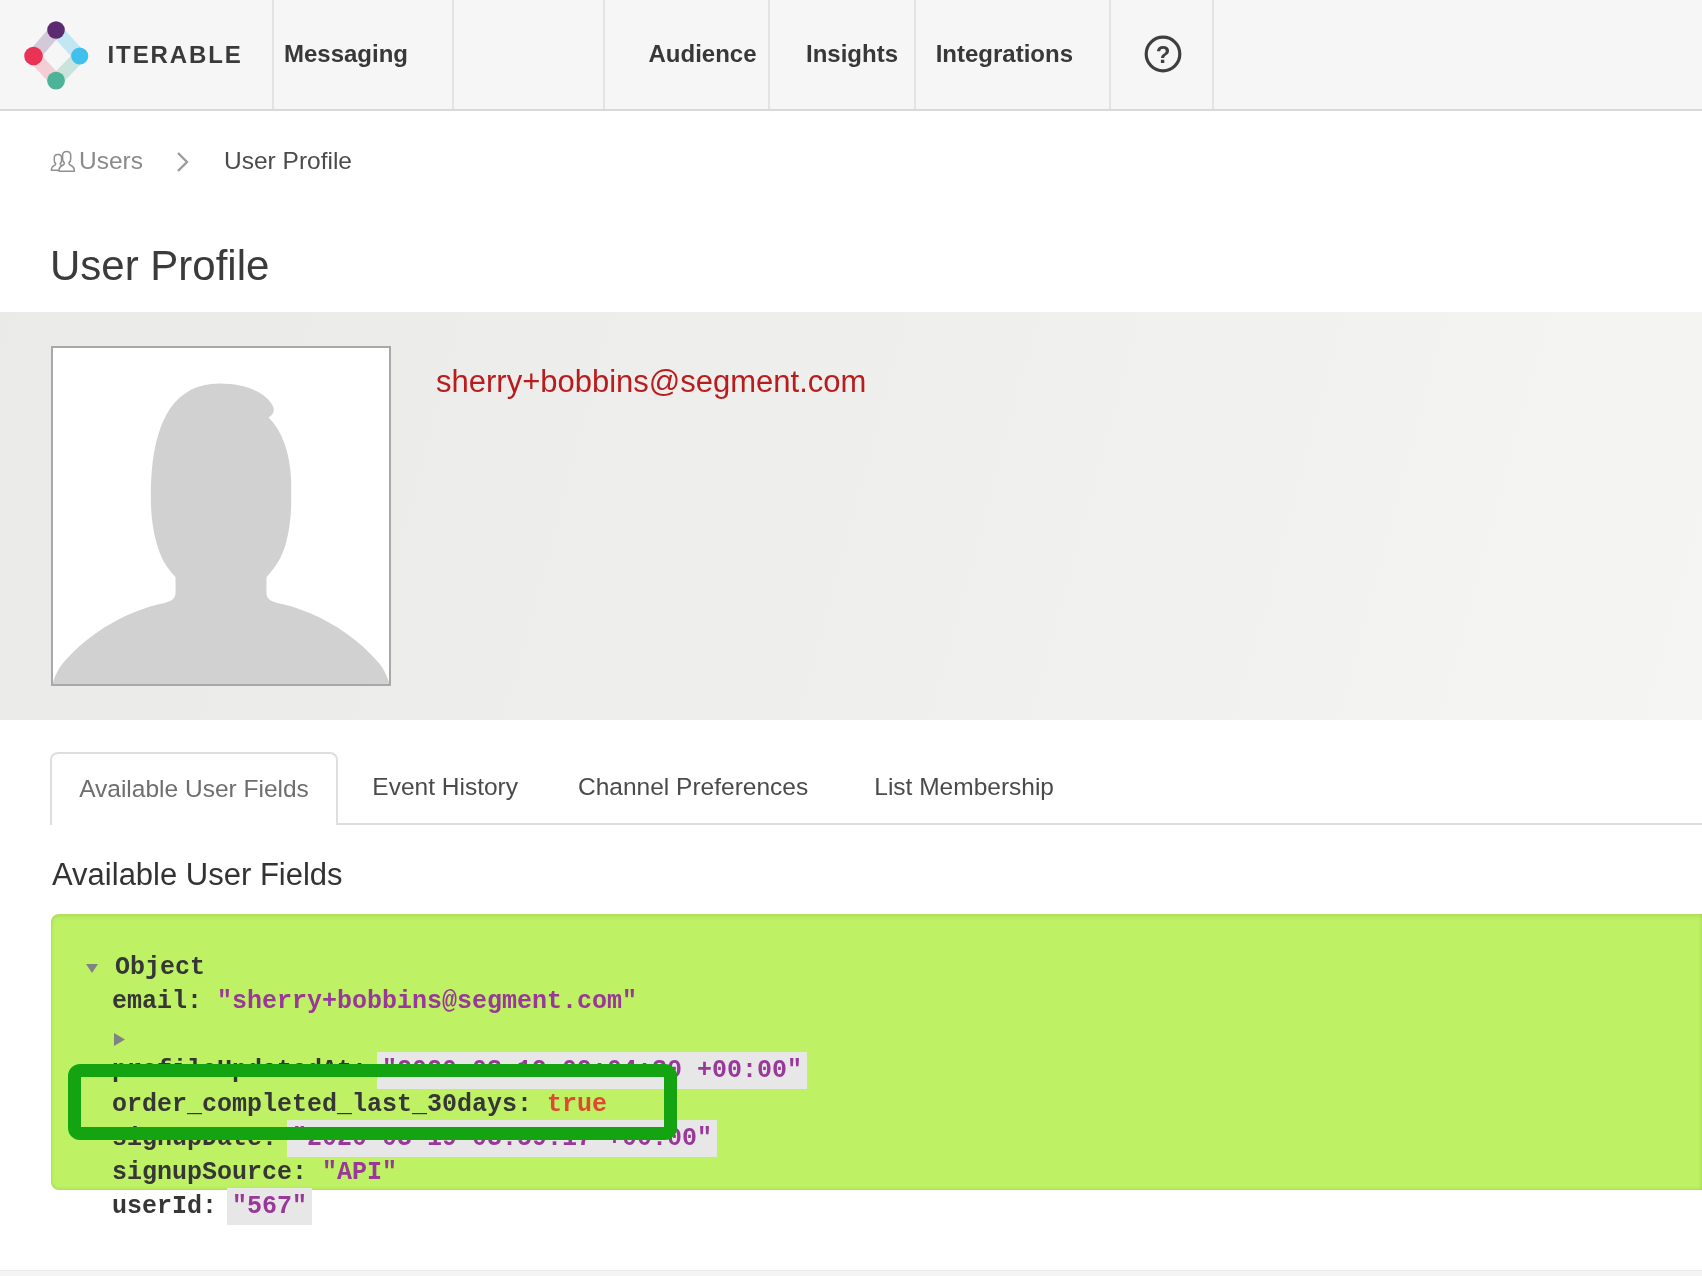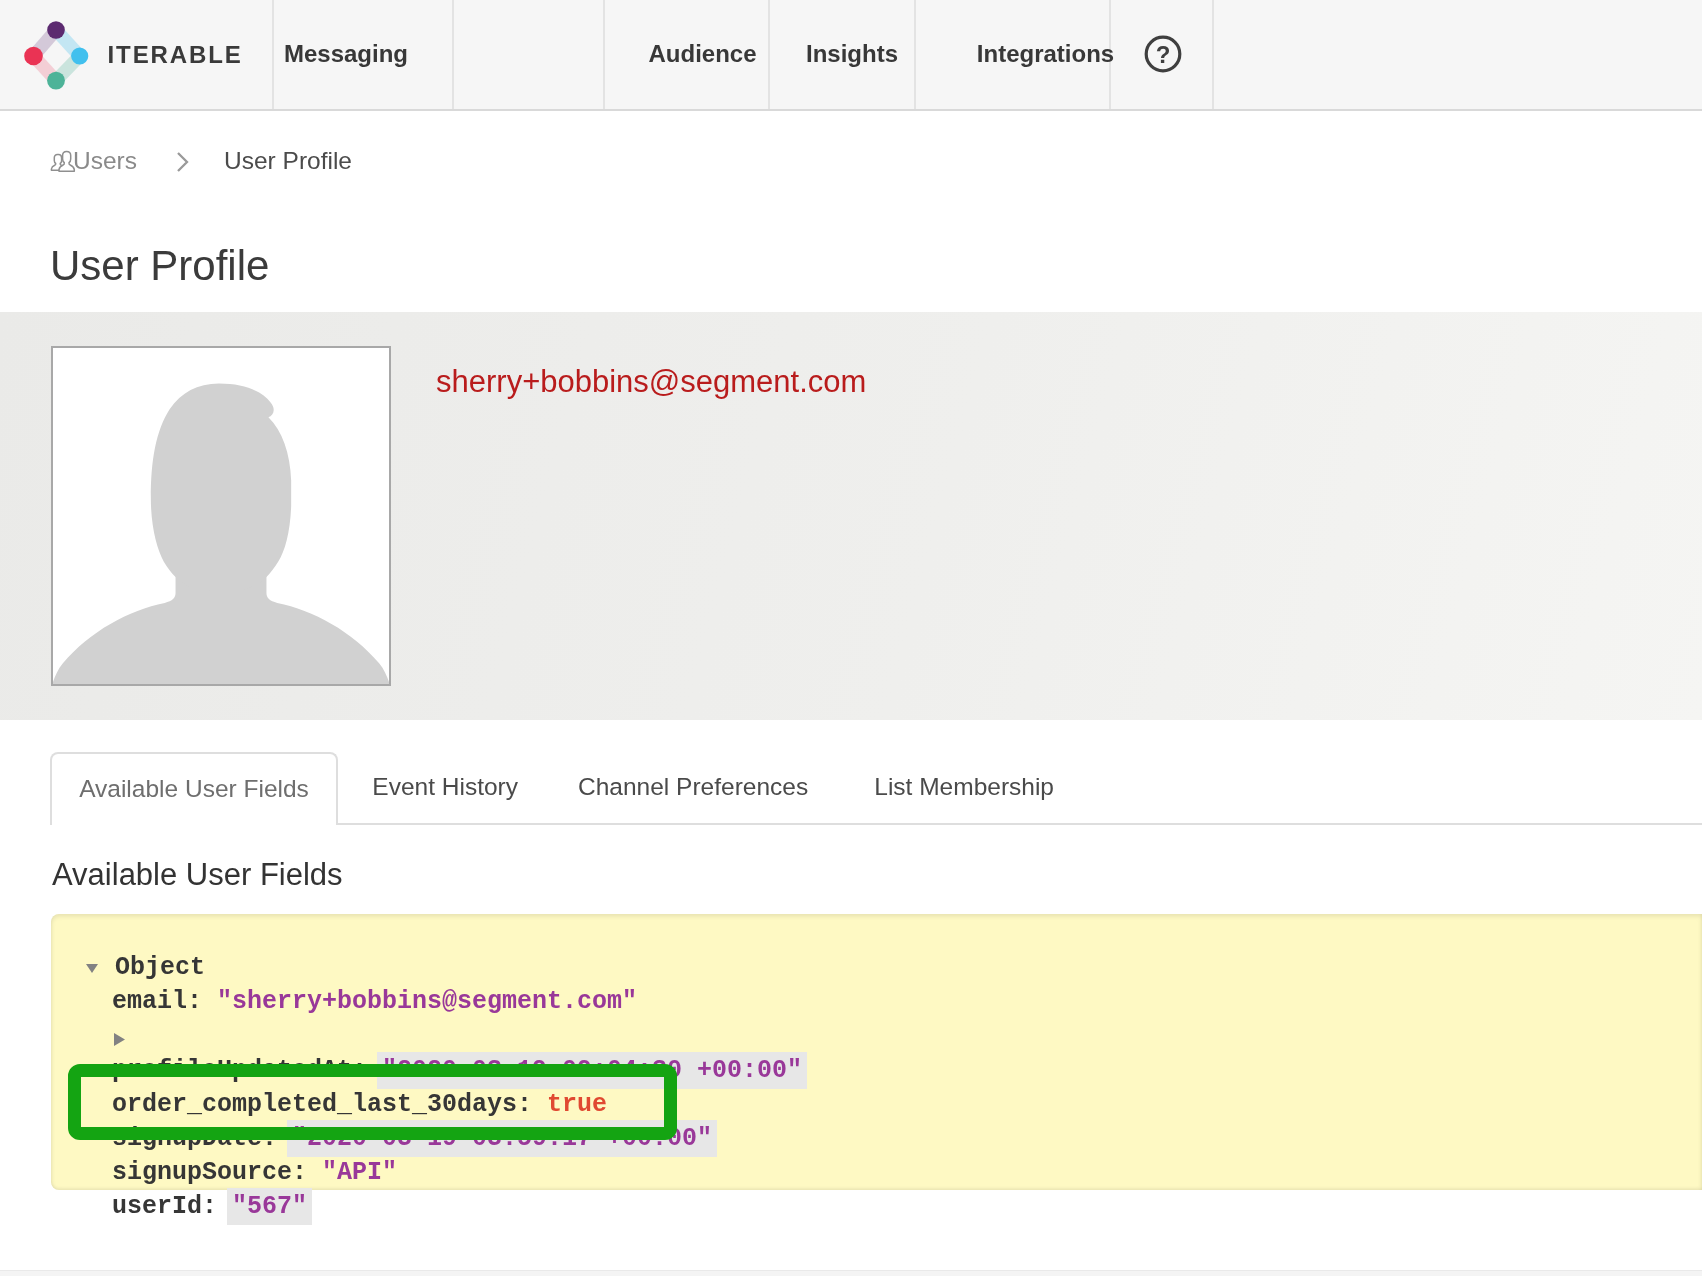--- a/index.html
+++ b/index.html
@@ -15,42 +15,42 @@
 
 #hero { position:absolute; left:0; top:312px; width:1702px; height:408px; background:linear-gradient(105deg,#eaeae8 0%,#efefed 55%,#f5f5f3 100%); }
 #avatar { position:absolute; left:51px; top:34px; width:340px; height:340px; background:#fff; border:2px solid #a8a8a8; }
 #email { position:absolute; left:436px; top:364px; font-size:31px; color:#b91c1c; white-space:nowrap; }
 
 #tabline { position:absolute; left:338px; top:823px; width:1364px; height:2px; background:#dedede; }
 #activetab { position:absolute; left:50px; top:752px; width:288px; height:73px; background:#fff; border:2px solid #dedede; border-bottom:none; border-radius:8px 8px 0 0; font-size:24.5px; color:#6e6e6e; text-align:center; line-height:70px; white-space:nowrap; }
 .tab { position:absolute; top:752px; height:72px; line-height:70px; font-size:24.5px; color:#4a4a4a; text-align:right; white-space:nowrap; }
 
 #h2 { position:absolute; left:52px; top:857px; font-size:31px; color:#333; }
-#code { position:absolute; left:51px; top:914px; width:1651px; height:276px; background:#fef9c3; border-radius:8px 0 0 8px; box-shadow: inset 0 2px 5px rgba(0,0,0,0.10), inset 0 -2px 3px rgba(0,0,0,0.06); }
+#code { position:absolute; left:51px; top:914px; width:1651px; height:276px; background:#bef264; border-radius:8px 0 0 8px; box-shadow: inset 0 2px 5px rgba(0,0,0,0.10), inset 0 -2px 3px rgba(0,0,0,0.06); }
 .cl { position:absolute; font-family:"Liberation Mono", monospace; font-size:25px; font-weight:bold; color:#363636; white-space:pre; }
 .pv { color:#993899; }
 .hl { background:#e7e7e7; padding:4px 5px; margin:-4px -5px; }
 .tru { color:#e04931; }
 #greenbox { position:absolute; left:68px; top:1064px; width:609px; height:76px; border:13px solid #14a412; border-radius:12px; }
 #bottomstrip { position:absolute; left:0; top:1270px; width:1702px; height:6px; background:#f4f4f4; border-top:1px solid #e9e9e9; }
 </style>
 </head>
 <body>
 <div id="nav">
   <div class="sep" style="left:272px"></div>
   <div class="sep" style="left:452px"></div>
   <div class="sep" style="left:603px"></div>
   <div class="sep" style="left:768px"></div>
   <div class="sep" style="left:914px"></div>
   <div class="sep" style="left:1109px"></div>
   <div class="sep" style="left:1212px"></div>
   <div class="navitem" style="left:274px;width:144px;">Messaging</div>
   <div class="navitem" style="left:605px;width:195px;">Audience</div>
   <div class="navitem" style="left:770px;width:164px;">Insights</div>
-  <div class="navitem" style="left:949px;width:193px;">Integrations</div>
+  <div class="navitem" style="left:880px;width:193px;text-align:right;">Integrations</div>
   <svg class="abs" style="left:1144px;top:35px;" width="38" height="38" viewBox="0 0 38 38">
     <circle cx="19" cy="19" r="16.8" fill="none" stroke="#3f3f3f" stroke-width="3.2"></circle>
     <text x="19" y="27.5" text-anchor="middle" font-family="Liberation Sans" font-size="24" font-weight="bold" fill="#3f3f3f">?</text>
   </svg>
 
   <svg class="abs" style="left:20px;top:16px;" width="240" height="80" viewBox="0 0 240 80">
     <g stroke-linecap="butt">
       <line x1="36" y1="14" x2="13.5" y2="40" stroke="#5c2a70" stroke-opacity="0.22" stroke-width="13"></line>
       <line x1="36" y1="14" x2="59.7" y2="40" stroke="#41c0ee" stroke-opacity="0.28" stroke-width="13"></line>
       <line x1="13.5" y1="40" x2="36" y2="64.6" stroke="#ea3354" stroke-opacity="0.20" stroke-width="13"></line>
@@ -64,21 +64,21 @@
   </svg>
 </div>
 
 <div id="crumb">
   <svg class="abs" style="left:-2px;top:2px;" width="27" height="25" viewBox="0 0 27 25">
     <g fill="#fff" stroke="#8f8f8f" stroke-width="1.5" stroke-linejoin="round">
       <path d="M9.4 5.6 C11.6 5.6 12.6 7 12.6 8.8 L12.6 11.4 C12.6 12.8 12 13.8 11.2 14.4 C11 15.3 11.4 15.9 12.2 16.3 C14.1 17.1 15.2 18.2 15.5 20 L15.5 21.3 L2.4 21.3 L2.4 20 C2.7 18.2 3.8 17.1 5.7 16.3 C6.5 15.9 6.9 15.3 6.7 14.4 C5.9 13.8 5.3 12.8 5.3 11.4 L5.3 8.8 C5.3 7 6.3 5.6 8.5 5.6 Z"></path>
       <path d="M17.6 2.6 C20.4 2.6 21.7 4.4 21.7 6.6 L21.7 10 C21.7 11.7 21 13 20 13.7 C19.8 14.8 20.2 15.6 21.2 16 C23.6 17 25 18.4 25.3 20.6 L25.3 22.3 L10 22.3 L10 20.6 C10.3 18.4 11.7 17 14.1 16 C15.1 15.6 15.5 14.8 15.3 13.7 C14.3 13 13.6 11.7 13.6 10 L13.6 6.6 C13.6 4.4 14.9 2.6 17.6 2.6 Z"></path>
     </g>
   </svg>
-  <span class="abs" style="left:22px;top:0;font-size:24.5px;color:#8a8a8a;">Users</span>
+  <span class="abs" style="left:28px;top:0;font-size:24.5px;color:#8a8a8a;">Users</span>
   <svg class="abs" style="left:124px;top:4px;" width="14" height="22" viewBox="0 0 14 22">
     <path d="M3 2 L12 11 L3 20" fill="none" stroke="#9a9a9a" stroke-width="2.3"></path>
   </svg>
   <span class="abs" style="left:173px;top:0;font-size:24.5px;color:#4b4b4b;">User Profile</span>
 </div>
 
 <div class="abs" id="h1" style="left:50px;top:242px;font-size:42px;color:#3b3b3b;">User Profile</div>
 
 <div id="hero">
   <div id="avatar">

